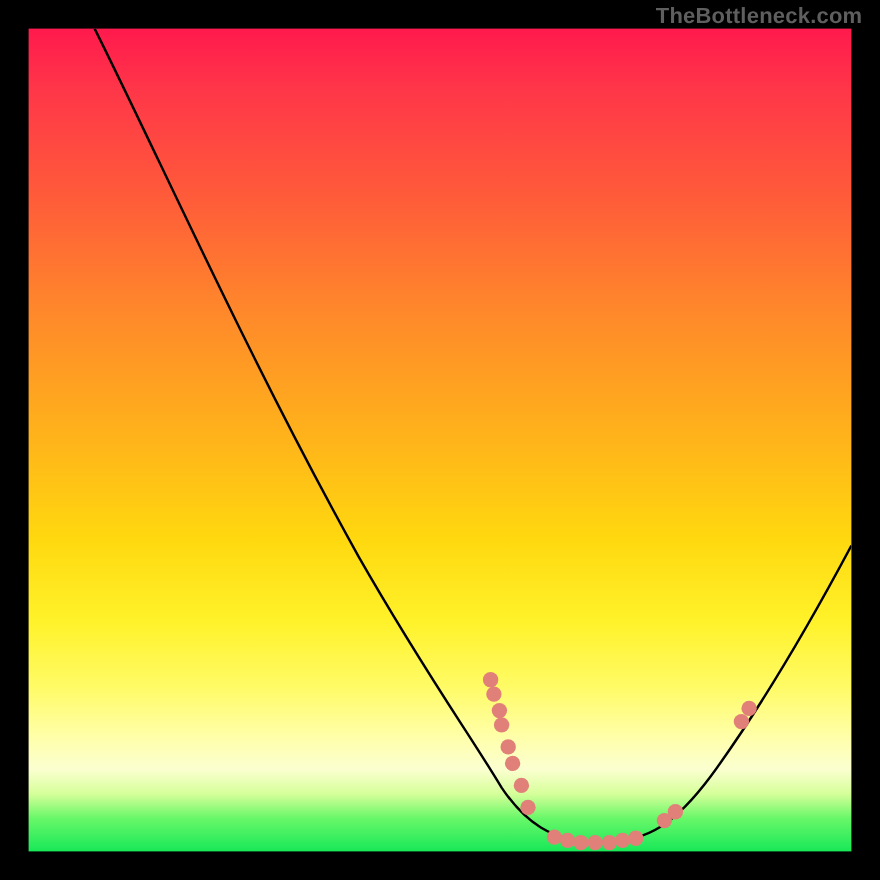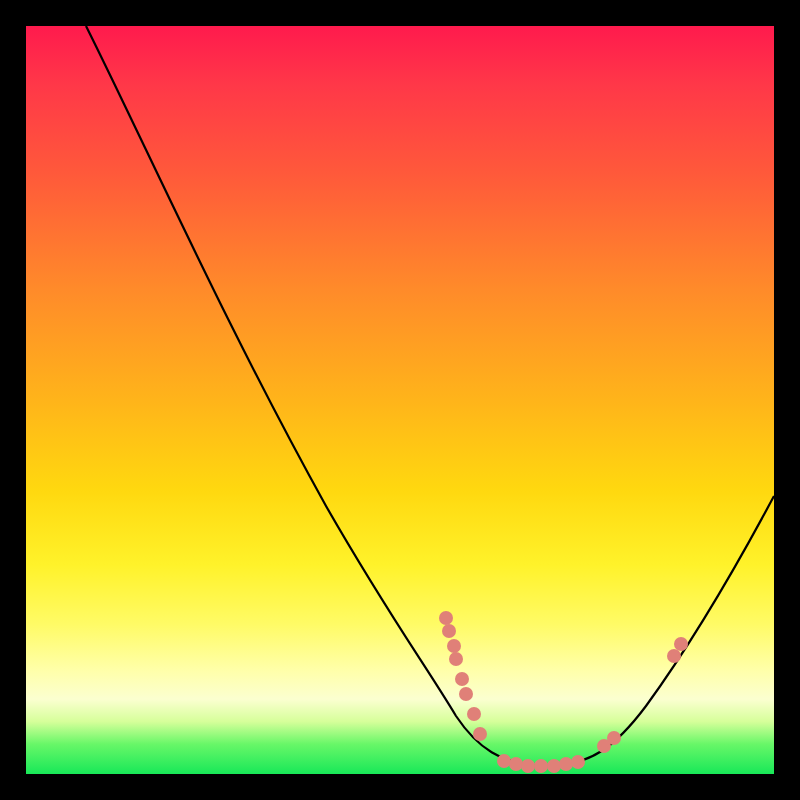--- a/index.html
+++ b/index.html
@@ -68,20 +68,21 @@
     stroke-width: 2.2;
   }
   .dot {
     fill: #e08078;
   }
 </style>
 </head>
 <body>
 <div class="wrap">
 
+  <div class="watermark">TheBottleneck.com</div>
 
   <div class="plot-outer">
     <div class="plot-gradient"></div>
 
     <svg class="curve" viewBox="0 0 748 748" preserveAspectRatio="none">
 
       <path d="M 60 0
            C 120 120, 200 300, 300 480
            C 360 585, 400 640, 430 690
            C 450 720, 475 740, 520 740

